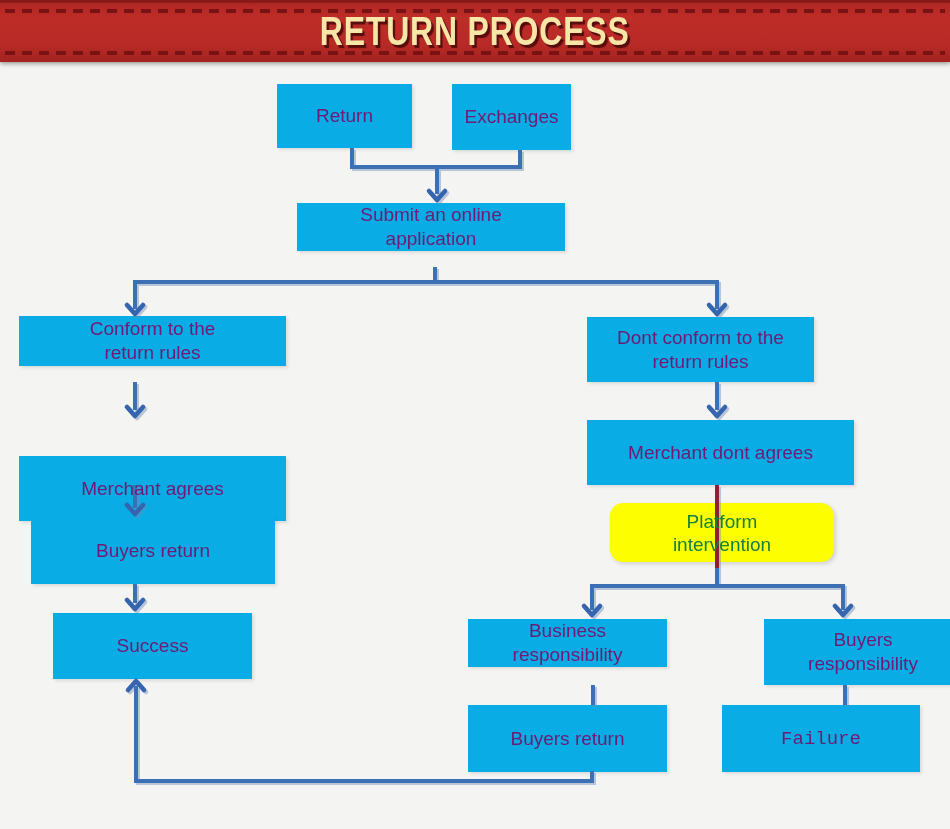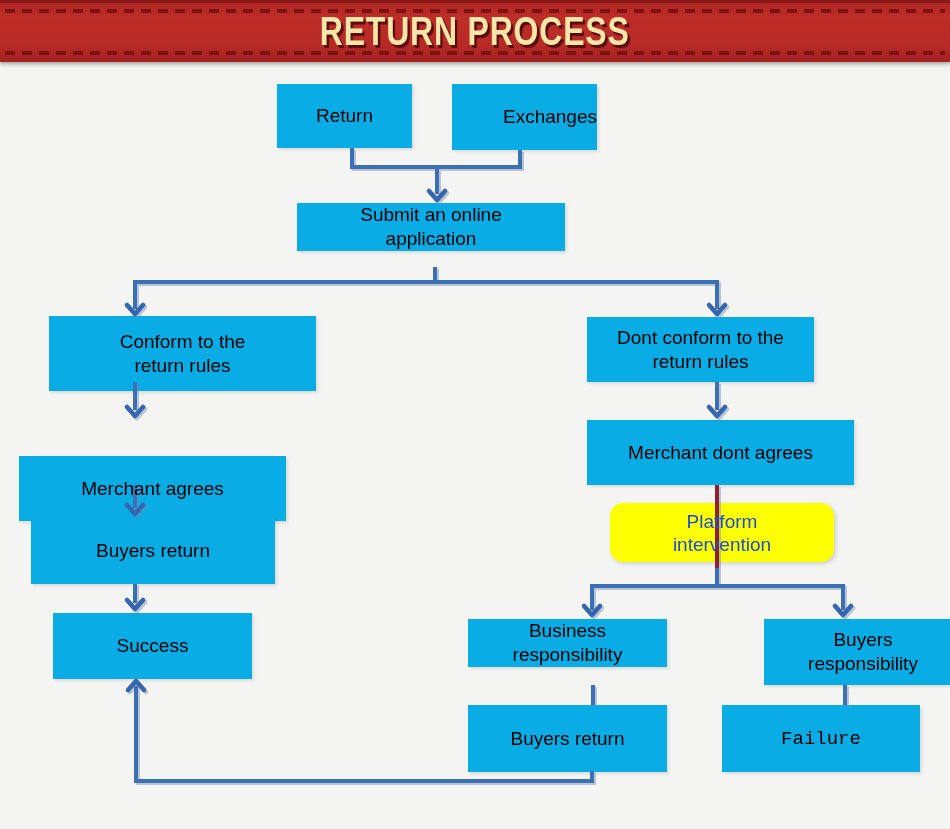--- a/index.html
+++ b/index.html
@@ -32,30 +32,30 @@
     transform:scaleX(0.8);
     font-size:40px;font-weight:bold;letter-spacing:1px;
     color:#F6E7A9;
     text-shadow:3px 3px 1px rgba(70,8,8,.85);
     white-space:nowrap;
   }
   
   .box{
     position:absolute;
     background:#09ACE4;
-    color:#000000;
+    color:#701a75;
     display:flex;align-items:center;justify-content:center;
     text-align:center;
     font-size:19px;line-height:24px;
     box-shadow:2px 2px 3px rgba(0,0,0,.10);
   }
   .box span{white-space:pre-line;position:relative;z-index:3;}
   .box.highlight{
     background:#FDFF00;
-    color:#1d4ed8;
+    color:#15803d;
     border-radius:13px;
     box-shadow:2px 2px 4px rgba(0,0,0,.15);
   }
   
   svg.connectors{
     position:absolute;left:0;top:0;z-index:2;pointer-events:none;
     filter:drop-shadow(2px 2px 0.5px rgba(110,140,180,.45));
   }
 </style>
 </head>
@@ -66,28 +66,28 @@
   <div class="stitch top"></div>
   <div class="stitch bottom"></div>
   <div class="banner-title">
     <span>RETURN PROCESS</span>
   </div>
 </div>
 
 <div class="box" style="left:277px;top:84px;width:135px;height:64px;">
     <span>Return</span>
   </div>
-<div class="box" style="left:452px;top:84px;width:145px;height:66px;justify-content:flex-end;">
+<div class="box" style="left:452px;top:84px;width:119px;height:66px;">
     <span>Exchanges</span>
   </div>
 <div class="box" style="left:297px;top:203px;width:268px;height:48px;">
     <span>Submit an online
 application</span>
   </div>
-<div class="box" style="left:19px;top:316px;width:267px;height:75px;margin-left:30px;">
+<div class="box" style="left:19px;top:316px;width:267px;height:50px;">
     <span>Conform to the
 return rules</span>
   </div>
 <div class="box" style="left:587px;top:317px;width:227px;height:65px;">
     <span>Dont conform to the
 return rules</span>
   </div>
 <div class="box" style="left:19px;top:420px;width:267px;height:65px;margin-top:36px;">
     <span>Merchant agrees</span>
   </div>

